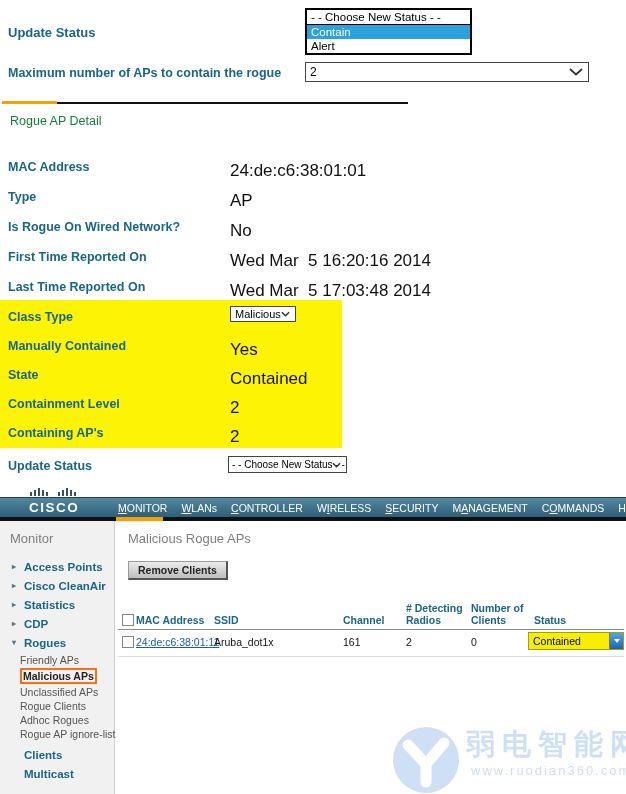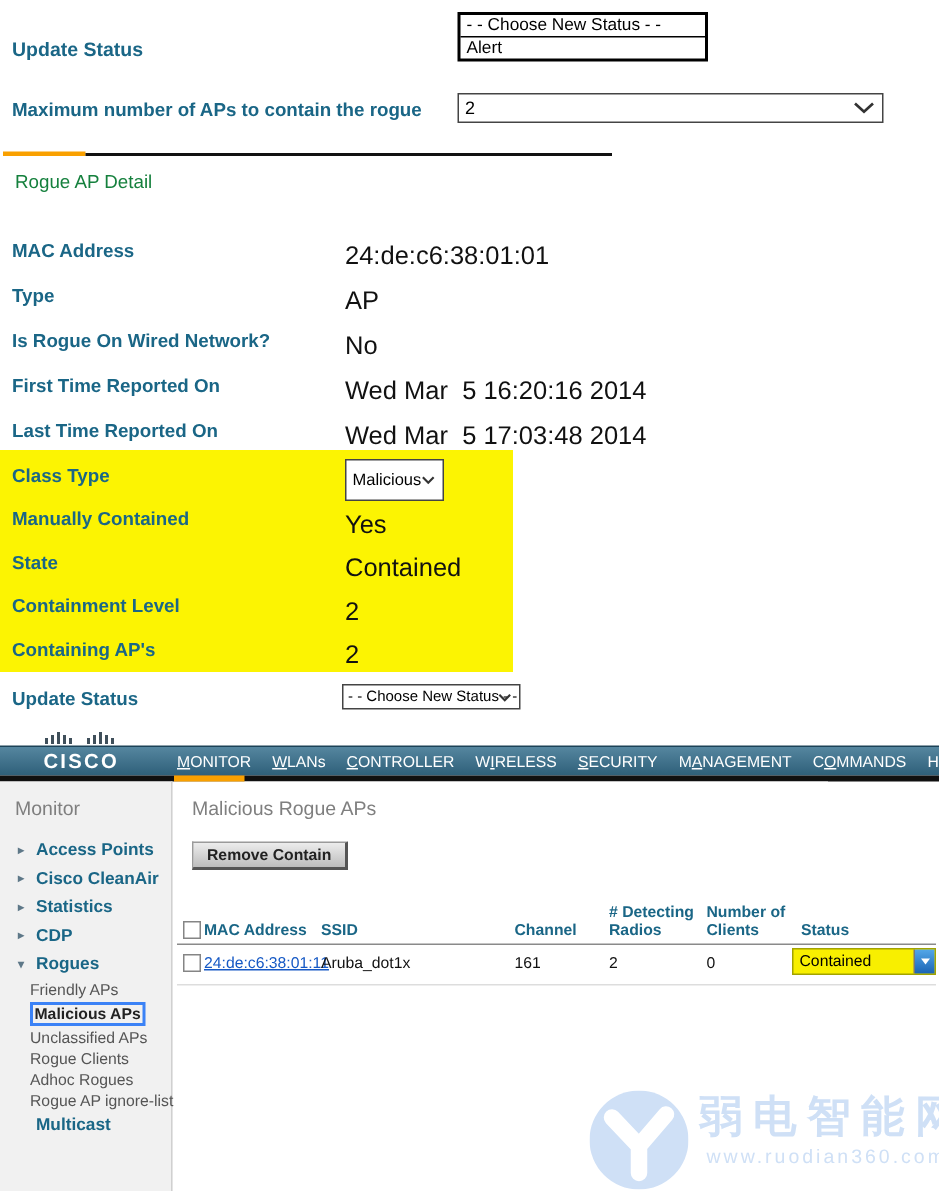--- a/index.html
+++ b/index.html
@@ -40,21 +40,21 @@
   .menustrip{position:absolute;left:0;top:517px;width:626px;height:4px;background:#101010}
   .active-ind{position:absolute;left:116px;top:517px;width:47px;height:4px;background:#f9a000;z-index:2}
 
   
   .sidebar{position:absolute;left:0;top:521px;width:115px;height:273px;background:#f1f1f1;
            border-right:1px solid #d0d0d0;box-sizing:border-box}
   .sb-title{margin:10px 0 12px 10px;color:#7f7f7f;font-size:13px}
   .sb-item{position:relative;padding:3px 0 4px 24px;color:#1a6686;font-weight:bold;font-size:11.5px;white-space:nowrap;cursor:pointer}
   .sb-item .arrow{position:absolute;left:12px;top:4px;font-size:8px;color:#5e7888}
   .sb-sub{padding:1px 0 1px 20px;color:#555;font-size:10.5px;white-space:nowrap;cursor:pointer}
-  .sb-sub .boxed{border:2px solid #3b82f6;padding:0 1px;font-weight:bold;color:#222;display:inline-block}
+  .sb-sub .boxed{border:2px solid #f97316;padding:0 1px;font-weight:bold;color:#222;display:inline-block}
   .sb-bottom{margin-top:5px}
 
   
   .main{position:absolute;left:116px;top:521px;width:436px;height:273px;background:#fff}
   .main-title{position:absolute;left:12px;top:10px;color:#7f7f7f;font-size:13px;white-space:nowrap}
   .btn{position:absolute;left:12px;top:40px;font-size:10.5px;font-weight:bold;color:#222;
        background:linear-gradient(#ececec,#bdbdbd);border:1px solid #9a9a9a;
        border-right:2px solid #555;border-bottom:2px solid #555;padding:2px 9px;cursor:pointer}
   .thead{position:absolute;left:2px;top:78px;width:506px;height:30px;border-bottom:1px solid #8a8a8a}
   .th{position:absolute;bottom:3px;color:#1a6686;font-weight:bold;font-size:10.5px;line-height:1.15}
@@ -76,20 +76,21 @@
            font-weight:bold;white-space:nowrap}
   .wm-url{position:absolute;left:355px;top:242px;font-size:13px;color:#cfe0f6;letter-spacing:2px;white-space:nowrap}
 </style>
 </head>
 <body>
 
 <div class="lbl" style="left:8px;top:25px;font-size:13px">Update Status</div>
 
 <div class="open-select">
   <div class="os-selected">- - Choose New Status - -</div>
+  <div class="os-option hl">Contain</div>
   <div class="os-option">Alert</div>
 </div>
 
 <div class="lbl" style="left:8px;top:66px">Maximum number of APs to contain the rogue</div>
 <div class="select" style="left:305px;top:62px;width:284px;height:20px">
   <span>2</span>
   <svg width="14" height="8" viewBox="0 0 14 8">
       <polyline points="1,1 7,6.5 13,1" fill="none" stroke="#333" stroke-width="1.8"></polyline>
     </svg>
 </div>
@@ -117,21 +118,21 @@
 </div>
 <div>
   <span class="lbl" style="left:8px;top:280px">Last Time Reported On</span>
   <span class="val" style="left:230px;top:281px">Wed Mar  5 17:03:48 2014</span>
 </div>
 
 <div class="yellow-block"></div>
 
 <div>
   <span class="lbl" style="left:8px;top:310px">Class Type</span>
-  <div class="select" style="left:230px;top:306px;width:66px;height:28px;font-size:11px">
+  <div class="select" style="left:230px;top:306px;width:66px;height:16px;font-size:11px">
     <span>Malicious</span>
     <svg width="9" height="6" viewBox="0 0 10 6">
         <polyline points="1,1 5,5 9,1" fill="none" stroke="#333" stroke-width="1.6"></polyline>
       </svg>
   </div>
 </div>
 <div>
   <span class="lbl" style="left:8px;top:339px">Manually Contained</span>
   <span class="val" style="left:230px;top:340px">Yes</span>
 </div>
@@ -223,28 +224,31 @@
   <div class="sb-sub">
     <span>Rogue Clients</span>
   </div>
   <div class="sb-sub">
     <span>Adhoc Rogues</span>
   </div>
   <div class="sb-sub">
     <span>Rogue AP ignore-list</span>
   </div>
 
+  <div class="sb-item sb-bottom">
+    <span>Clients</span>
+  </div>
   <div class="sb-item">
     <span>Multicast</span>
   </div>
 </div>
 
 <div class="main">
   <div class="main-title">Malicious Rogue APs</div>
-  <button class="btn">Remove Contain</button>
+  <button class="btn">Remove Clients</button>
 
   <div class="thead">
     <span class="cb" style="left:4px;bottom:3px"></span>
     <span class="th" style="left:18px">MAC Address</span>
     <span class="th" style="left:96px">SSID</span>
     <span class="th" style="left:225px">Channel</span>
     <span class="th" style="left:288px;width:62px"># Detecting Radios</span>
     <span class="th" style="left:353px;width:58px">Number of Clients</span>
     <span class="th" style="left:416px">Status</span>
   </div>

